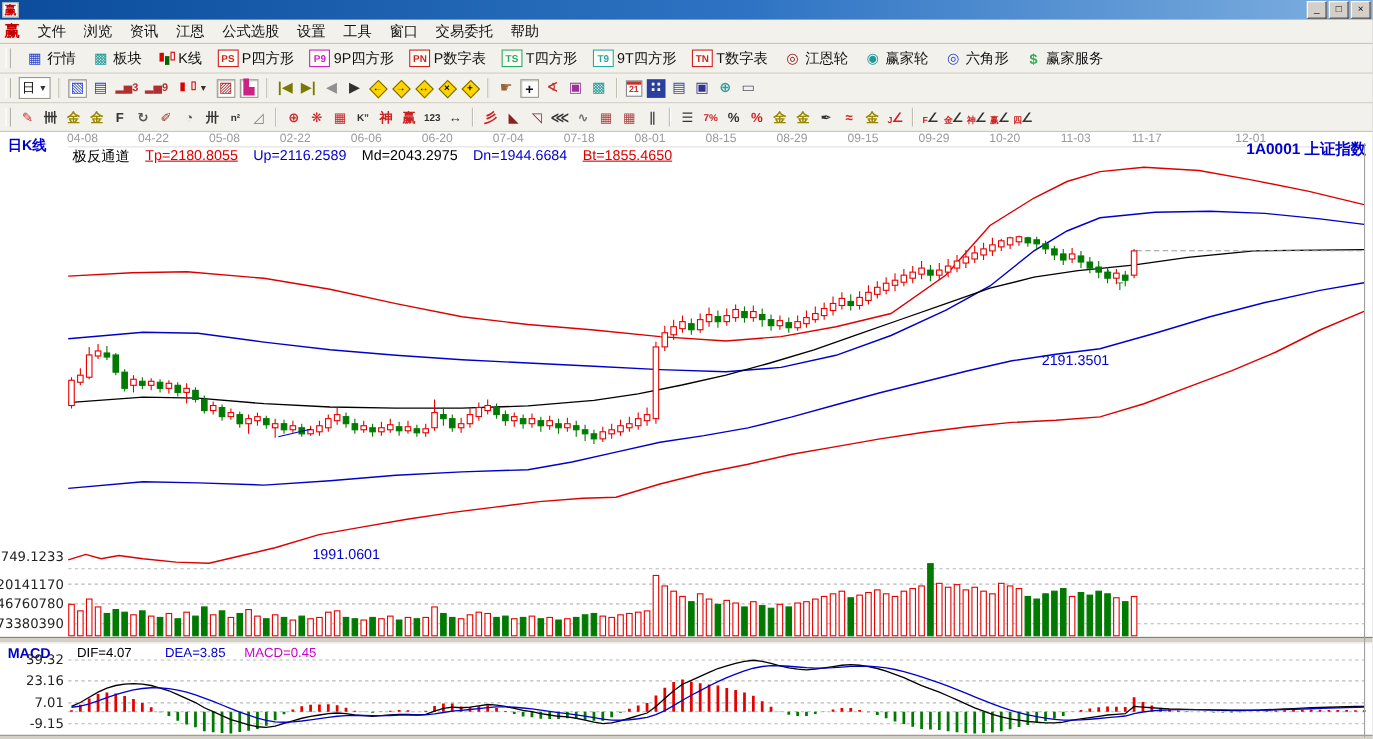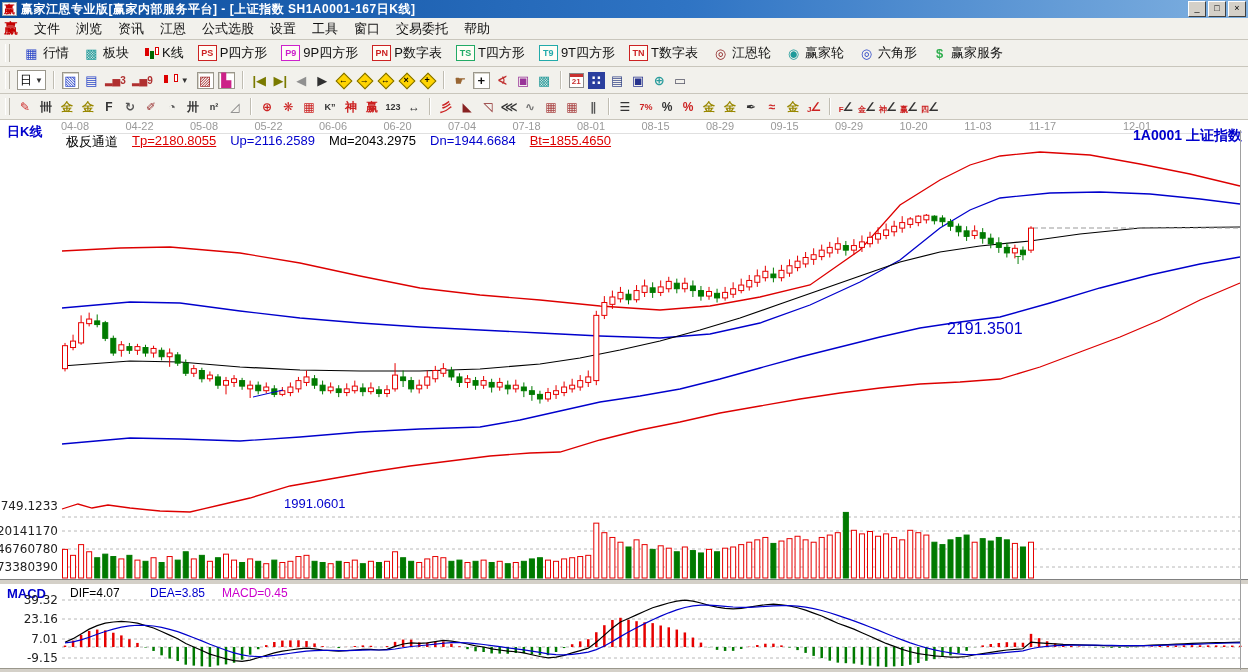--- a/index.html
+++ b/index.html
@@ -62,21 +62,20 @@
   .bottom-strip{position:absolute;left:0;top:548px;width:1248px;height:4px;background:#d4d0c8;border-top:1px solid #9a978c;}
   .right-edge{position:absolute;left:1240px;top:10px;width:1px;height:540px;background:#a0a0a0;}
   .topline{position:absolute;left:62px;top:13px;width:1178px;height:1px;background:#e0e0e0;}
 </style>
 </head>
 <body>
 
 <div class="window">
   <div class="titlebar">
     <span class="applogo">赢</span>
-    <span class="title">赢家江恩专业版[赢家内部服务平台] - [上证指数  SH1A0001-167日K线]</span>
     <span class="winbtns">
       <span class="winbtn">_</span>
       <span class="winbtn">□</span>
       <span class="winbtn">×</span>
     </span>
   </div>
 
   <div class="menubar">
     <span class="applogo2">赢</span>
     <span id="menu-items" style="display:flex;">
@@ -354,21 +353,21 @@
     </div>
 
   <div class="chart">
     <div class="topline"></div>
     <span class="lab blue" style="left:7px;top:3px;font-weight:bold;font-size:13px;">日K线</span>
     <span class="lab blue" style="right:6px;top:7px;font-weight:bold;font-size:14px;">1A0001 上证指数</span>
     <div id="date-axis">
         <span class="date-label" style="left: 75px;">04-08</span>
         <span class="date-label" style="left: 139.5px;">04-22</span>
         <span class="date-label" style="left: 204px;">05-08</span>
-        <span class="date-label" style="left: 268.5px;">05-22</span>
+        <span class="date-label" style="left: 268.5px;">02-22</span>
         <span class="date-label" style="left: 333px;">06-06</span>
         <span class="date-label" style="left: 397.5px;">06-20</span>
         <span class="date-label" style="left: 462px;">07-04</span>
         <span class="date-label" style="left: 526.5px;">07-18</span>
         <span class="date-label" style="left: 591px;">08-01</span>
         <span class="date-label" style="left: 655.5px;">08-15</span>
         <span class="date-label" style="left: 720px;">08-29</span>
         <span class="date-label" style="left: 784.5px;">09-15</span>
         <span class="date-label" style="left: 849px;">09-29</span>
         <span class="date-label" style="left: 913.5px;">10-20</span>
@@ -917,21 +916,21 @@
           <line x1="1216.15" y1="527" x2="1216.15" y2="525.4199292302042" stroke="#e60000" stroke-width="2.5"></line>
           <line x1="1224.2" y1="527" x2="1224.2" y2="525.457946922653" stroke="#e60000" stroke-width="2.5"></line>
           <line x1="1232.25" y1="527" x2="1232.25" y2="525.5757101919899" stroke="#e60000" stroke-width="2.5"></line>
           <line x1="1240.3000000000002" y1="527" x2="1240.3000000000002" y2="525.7175826439924" stroke="#e60000" stroke-width="2.5"></line>
           <polyline points="65,522.24 73.05,518.67 81.1,513.91 89.15,509.15 97.2,505.58000000000004 105.25,503.20000000000005 113.30000000000001,502.01 121.35000000000001,501.41499999999996 129.4,502.01 137.45,503.20000000000005 145.5,505.58000000000004 153.55,507.96000000000004 161.60000000000002,511.53 169.65,515.1 177.70000000000002,518.67 185.75,523.43 193.8,527 201.85000000000002,530.57 209.9,534.14 217.95000000000002,536.52 226,538.9 234.05,540.685 242.10000000000002,541.28 250.15,540.09 258.20000000000005,537.71 266.25,535.33 274.3,532.95 282.35,531.165 290.40000000000003,529.975 298.45000000000005,528.785 306.5,528.19 314.55,528.785 322.6,529.975 330.65000000000003,530.57 338.70000000000005,531.165 346.75,530.57 354.8,529.975 362.85,529.38 370.90000000000003,529.38 378.95000000000005,529.975 387,529.38 395.05,526.405 403.1,524.025 411.15000000000003,522.835 419.20000000000005,523.43 427.25000000000006,522.835 435.3,521.645 443.35,520.455 451.40000000000003,521.05 459.45000000000005,522.24 467.50000000000006,524.025 475.55,525.81 483.6,527 491.65000000000003,528.785 499.70000000000005,529.975 507.75000000000006,531.165 515.8000000000001,531.76 523.85,532.95 531.9000000000001,534.735 539.95,536.52 548,537.8885 556.0500000000001,537.115 564.1,535.33 572.1500000000001,532.95 580.2,530.57 588.25,528.19 596.3000000000001,522.24 604.35,515.1 612.4000000000001,507.96000000000004 620.45,502.01 628.5,498.44000000000005 636.5500000000001,494.87 644.6,491.29999999999995 652.6500000000001,487.73 660.7,485.35 668.75,482.97 676.8000000000001,481.18499999999995 684.85,480.2092 692.9000000000001,481.18499999999995 700.95,482.97 709,485.35 717.0500000000001,487.135 725.1,488.32500000000005 733.1500000000001,488.91999999999996 741.2,488.32500000000005 749.2500000000001,487.135 757.3000000000001,485.94500000000005 765.35,484.755 773.4000000000001,484.15999999999997 781.45,484.755 789.5000000000001,485.94500000000005 797.5500000000001,487.73 805.6,490.11 813.6500000000001,493.08500000000004 821.7,496.05999999999995 829.7500000000001,499.63 837.8000000000001,503.20000000000005 845.85,506.17499999999995 853.9000000000001,509.15 861.95,512.72 870.0000000000001,516.29 878.0500000000001,519.86 886.1,523.43 894.1500000000001,526.405 902.2,529.38 910.2500000000001,531.76 918.3000000000001,533.545 926.35,534.735 934.4000000000001,535.925 942.45,536.52 950.5000000000001,537.115 958.5500000000001,537.115 966.6000000000001,536.52 974.6500000000001,534.735 982.7,533.545 990.7500000000001,532.355 998.8000000000001,531.165 1006.8500000000001,529.975 1014.9000000000001,529.38 1022.95,528.785 1031,522.1567 1039.0500000000002,522.835 1047.1000000000001,523.43 1055.15,523.906 1063.2,524.382 1071.25,524.62 1079.3000000000002,524.858 1087.3500000000001,525.096 1095.4,525.334 1103.45,525.572 1111.5,525.81 1119.5500000000002,525.929 1127.6000000000001,525.929 1135.65,525.81 1143.7,525.572 1151.75,525.215 1159.8000000000002,524.858 1167.8500000000001,524.501 1175.9,524.144 1183.95,523.787 1192,523.43 1200.0500000000002,523.192 1208.1000000000001,522.954 1216.15,522.716 1224.2,522.478 1232.25,522.2995 1240.3000000000002,522.1567" fill="none" stroke="#000000" stroke-width="1.2"></polyline>
           <polyline points="65,522.954 73.05,521.883 81.1,519.88975 89.15,517.2048125 97.2,514.298609375 105.25,511.52395703125 113.30000000000001,509.14546777343753 121.35000000000001,507.2128508300781 129.4,505.91213812255864 137.45,505.23410359191894 145.5,505.3205776939392 153.55,505.98043327045445 161.60000000000002,507.3678249528408 169.65,509.3008687146306 177.70000000000002,511.64315153597295 185.75,514.5898636519797 193.8,517.6923977389848 201.85000000000002,520.9117983042386 209.9,524.218848728179 217.95000000000002,527.2941365461342 226,530.1956024096006 234.05,532.8179518072005 242.10000000000002,534.9334638554004 250.15,536.2225978915503 258.20000000000005,536.5944484186628 266.25,536.278336313997 274.3,535.4462522354978 282.35,534.3759391766233 290.40000000000003,533.2757043824676 298.45000000000005,532.1530282868506 306.5,531.1622712151379 314.55,530.5679534113535 322.6,530.4197150585151 330.65000000000003,530.4572862938863 338.70000000000005,530.6342147204148 346.75,530.6181610403111 354.8,530.4573707802333 362.85,530.188028085175 370.90000000000003,529.9860210638813 378.95000000000005,529.9832657979109 387,529.8324493484332 395.05,528.9755870113249 403.1,527.7379402584937 411.15000000000003,526.5122051938703 419.20000000000005,525.7416538954027 427.25000000000006,525.014990421552 435.3,524.172492816164 443.35,523.243119612123 451.40000000000003,522.6948397090922 459.45000000000005,522.5811297818192 467.50000000000006,522.9420973363644 475.55,523.6590730022733 483.6,524.4943047517049 491.65000000000003,525.5669785637788 499.70000000000005,526.6689839228341 507.75000000000006,527.7929879421255 515.8000000000001,528.7847409565942 523.85,529.8260557174456 531.9000000000001,531.0532917880842 539.95,532.4199688410631 548,533.7871016307973 556.0500000000001,534.619076223098 564.1,534.7968071673235 572.1500000000001,534.3351053754926 580.2,533.3938290316195 588.25,532.0928717737146 596.3000000000001,529.629653830286 604.35,525.9972403727145 612.4000000000001,521.4879302795358 620.45,516.618447709652 628.5,512.0738357822389 636.5500000000001,507.7728768366792 644.6,503.65465762750944 652.6500000000001,499.67349322063205 660.7,496.0926199154741 668.75,492.8119649366055 676.8000000000001,489.9052237024541 684.85,487.4812177768406 692.9000000000001,485.9071633326305 700.95,485.1728724994729 709,485.21715437460466 717.0500000000001,485.6966157809535 725.1,486.3537118357151 733.1500000000001,486.9952838767863 741.2,487.3277129075898 749.2500000000001,487.27953468069234 757.3000000000001,486.94590101051926 765.35,486.3981757578895 773.4000000000001,485.83863181841707 781.45,485.56772386381283 789.5000000000001,485.6620428978596 797.5500000000001,486.1790321733947 805.6,487.16177413004607 813.6500000000001,488.64258059753456 821.7,490.4969354481509 829.7500000000001,492.7802015861132 837.8000000000001,495.3851511895849 845.85,498.0826133921887 853.9000000000001,500.84946004414144 861.95,503.81709503310617 870.0000000000001,506.93532127482956 878.0500000000001,510.1664909561222 886.1,513.4823682170917 894.1500000000001,516.7130261628188 902.2,519.879769622114 910.2500000000001,522.8498272165855 918.3000000000001,525.5236204124392 926.35,527.8264653093294 934.4000000000001,529.851098981997 942.45,531.5183242364977 950.5000000000001,532.9174931773733 958.5500000000001,533.96686988303 966.6000000000001,534.6051524122724 974.6500000000001,534.6376143092044 982.7,534.3644607319033 990.7500000000001,533.8620955489274 998.8000000000001,533.1878216616956 1006.8500000000001,532.3846162462717 1014.9000000000001,531.6334621847037 1022.95,530.9213466385278 1031,528.7301849788959 1039.0500000000002,527.2563887341719 1047.1000000000001,526.2997915506289 1055.15,525.7013436629717 1063.2,525.3715077472287 1071.25,525.1836308104216 1079.3000000000002,525.1022231078161 1087.3500000000001,525.1006673308622 1095.4,525.1590004981466 1103.45,525.26225037361 1111.5,525.3991877802075 1119.5500000000002,525.5316408351556 1127.6000000000001,525.6309806263667 1135.65,525.6757354697751 1143.7,525.6498016023313 1151.75,525.5411012017485 1159.8000000000002,525.3703259013114 1167.8500000000001,525.1529944259835 1175.9,524.9007458194876 1183.95,524.6223093646157 1192,524.3242320234618 1200.0500000000002,524.0411740175963 1208.1000000000001,523.7693805131972 1216.15,523.5060353848979 1224.2,523.2490265386734 1232.25,523.011644904005 1240.3000000000002,522.7979086780039" fill="none" stroke="#0000cc" stroke-width="1.2"></polyline>
         </g>
       </svg>
 
     <span class="lab blue" style="left:284px;top:376px;font-size:13px;">1991.0601</span>
-    <span class="lab blue" style="left:947px;top:200px;font-size:16px;">2191.3501</span>
+    <span class="lab blue" style="left:947px;top:200px;font-size:13px;">2191.3501</span>
 
     <span class="axis-num" style="top:379px;">1749.1233</span>
     <span class="axis-num" style="top:404px;">220141170</span>
     <span class="axis-num" style="top:422px;">146760780</span>
     <span class="axis-num" style="top:440px;">73380390</span>
 
     <div class="panel-divider" style="top:459px;"></div>
 
     <span class="lab blue" style="left:7px;top:466px;font-weight:bold;font-size:13px;">MACD</span>
     <span class="lab blk" style="left:70px;top:466px;">DIF=4.07</span>

